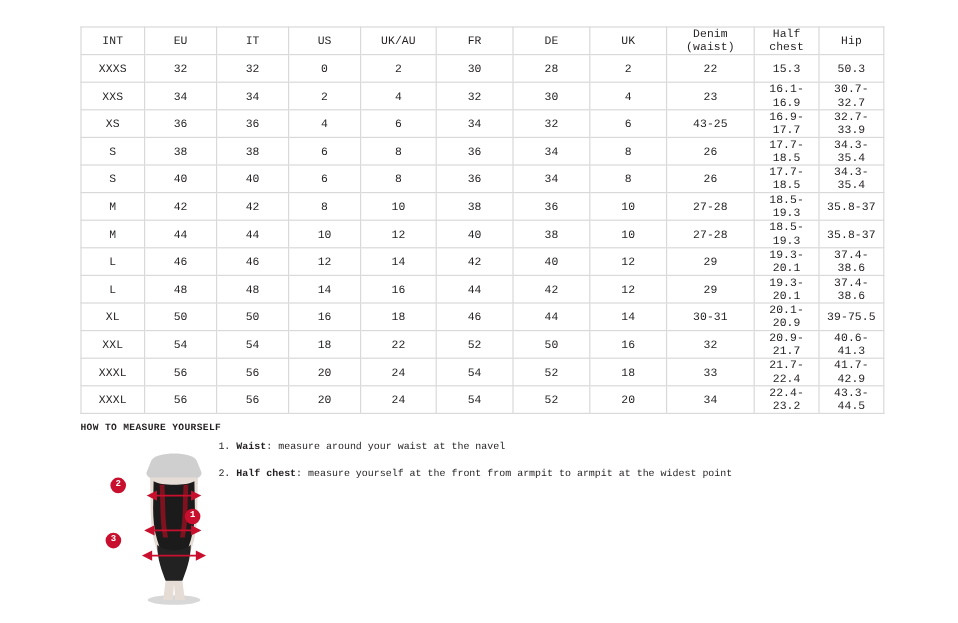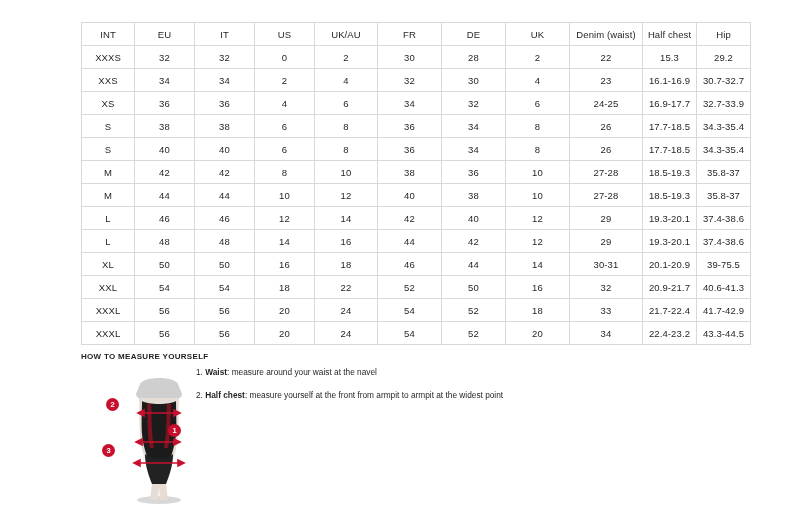--- a/index.html
+++ b/index.html
@@ -10,23 +10,24 @@
   body {
     width: 798px;
     height: 519px;
     font-family: "Liberation Sans", sans-serif;
     color: #231f20;
     position: relative;
     overflow: hidden;
   }
   .page {
     position: absolute;
-    left: 16px; top: 0;
+    left: 2px; top: 0;
     width: 654px;
     height: 519px;
+    font-family: Liberation Mono, monospace;
   }
   
   .size-table-wrap {
     position: absolute;
     left: 65px;
     top: 22px;
     width: 669px;
   }
   table.size-table {
     border-collapse: collapse;
@@ -148,21 +149,21 @@
           <td>XXXS</td>
           <td>32</td>
           <td>32</td>
           <td>0</td>
           <td>2</td>
           <td>30</td>
           <td>28</td>
           <td>2</td>
           <td>22</td>
           <td>15.3</td>
-          <td>29.2</td>
+          <td>50.3</td>
         </tr>
         <tr>
           <td>XXS</td>
           <td>34</td>
           <td>34</td>
           <td>2</td>
           <td>4</td>
           <td>32</td>
           <td>30</td>
           <td>4</td>
@@ -172,21 +173,21 @@
         </tr>
         <tr>
           <td>XS</td>
           <td>36</td>
           <td>36</td>
           <td>4</td>
           <td>6</td>
           <td>34</td>
           <td>32</td>
           <td>6</td>
-          <td>24-25</td>
+          <td>43-25</td>
           <td>16.9-17.7</td>
           <td>32.7-33.9</td>
         </tr>
         <tr>
           <td>S</td>
           <td>38</td>
           <td>38</td>
           <td>6</td>
           <td>8</td>
           <td>36</td>

